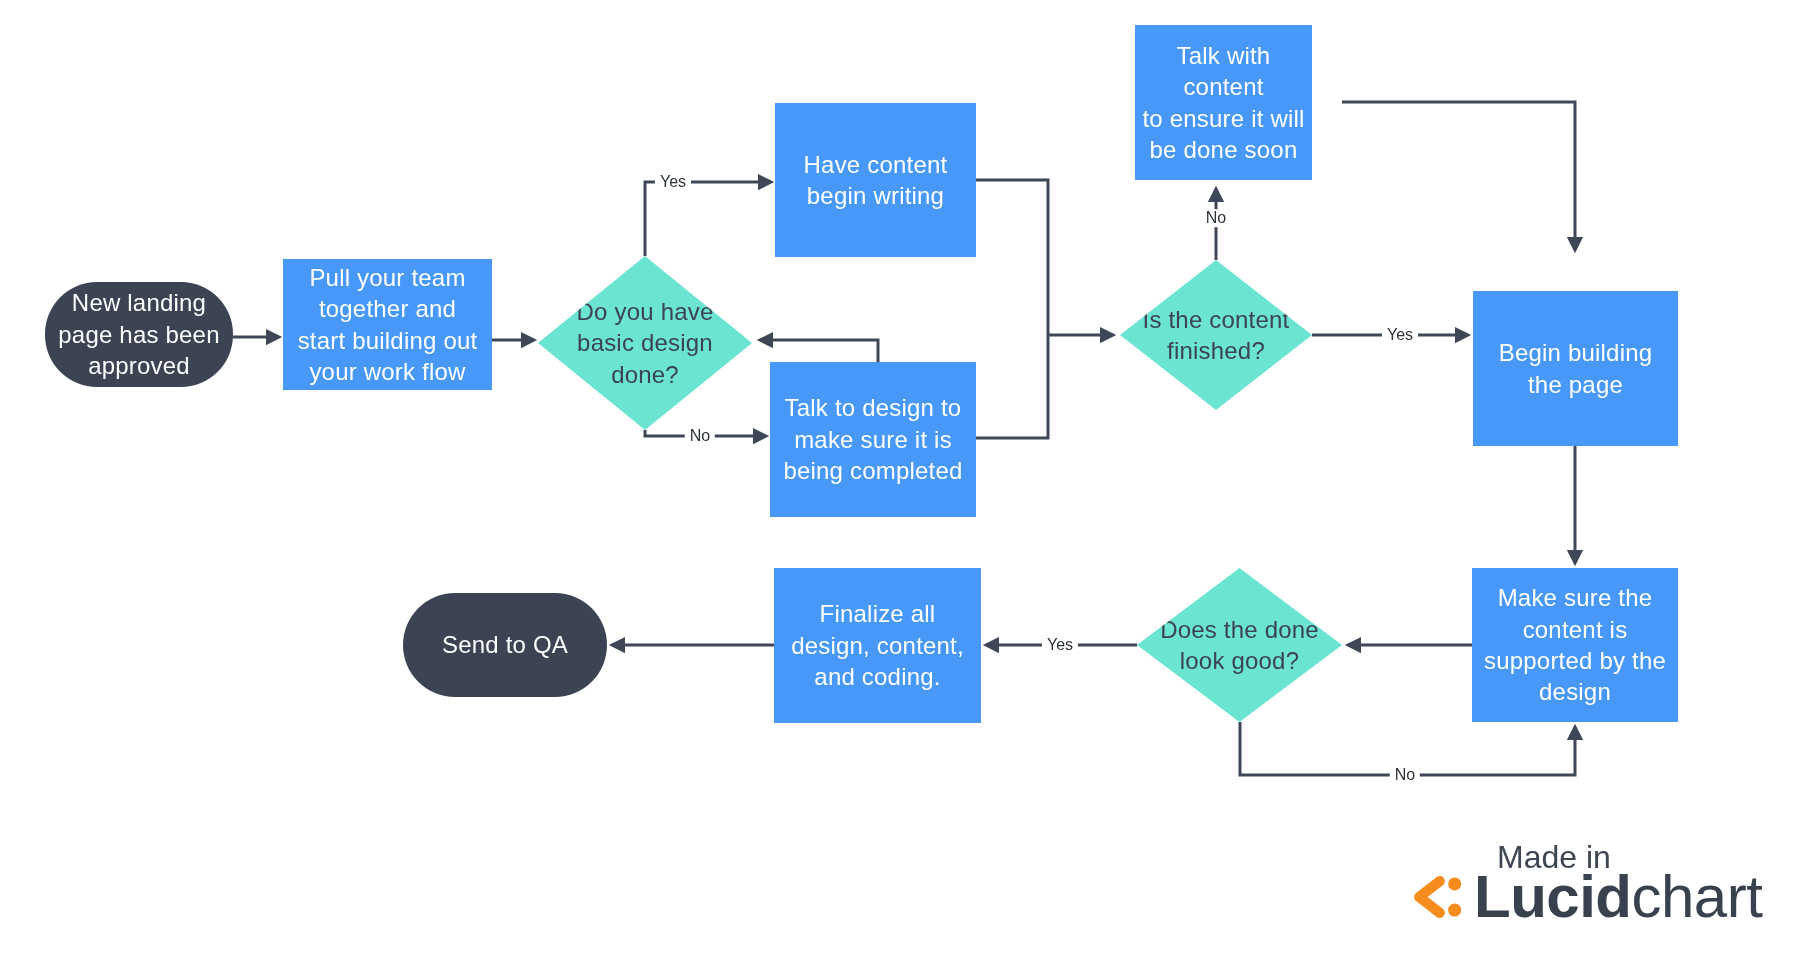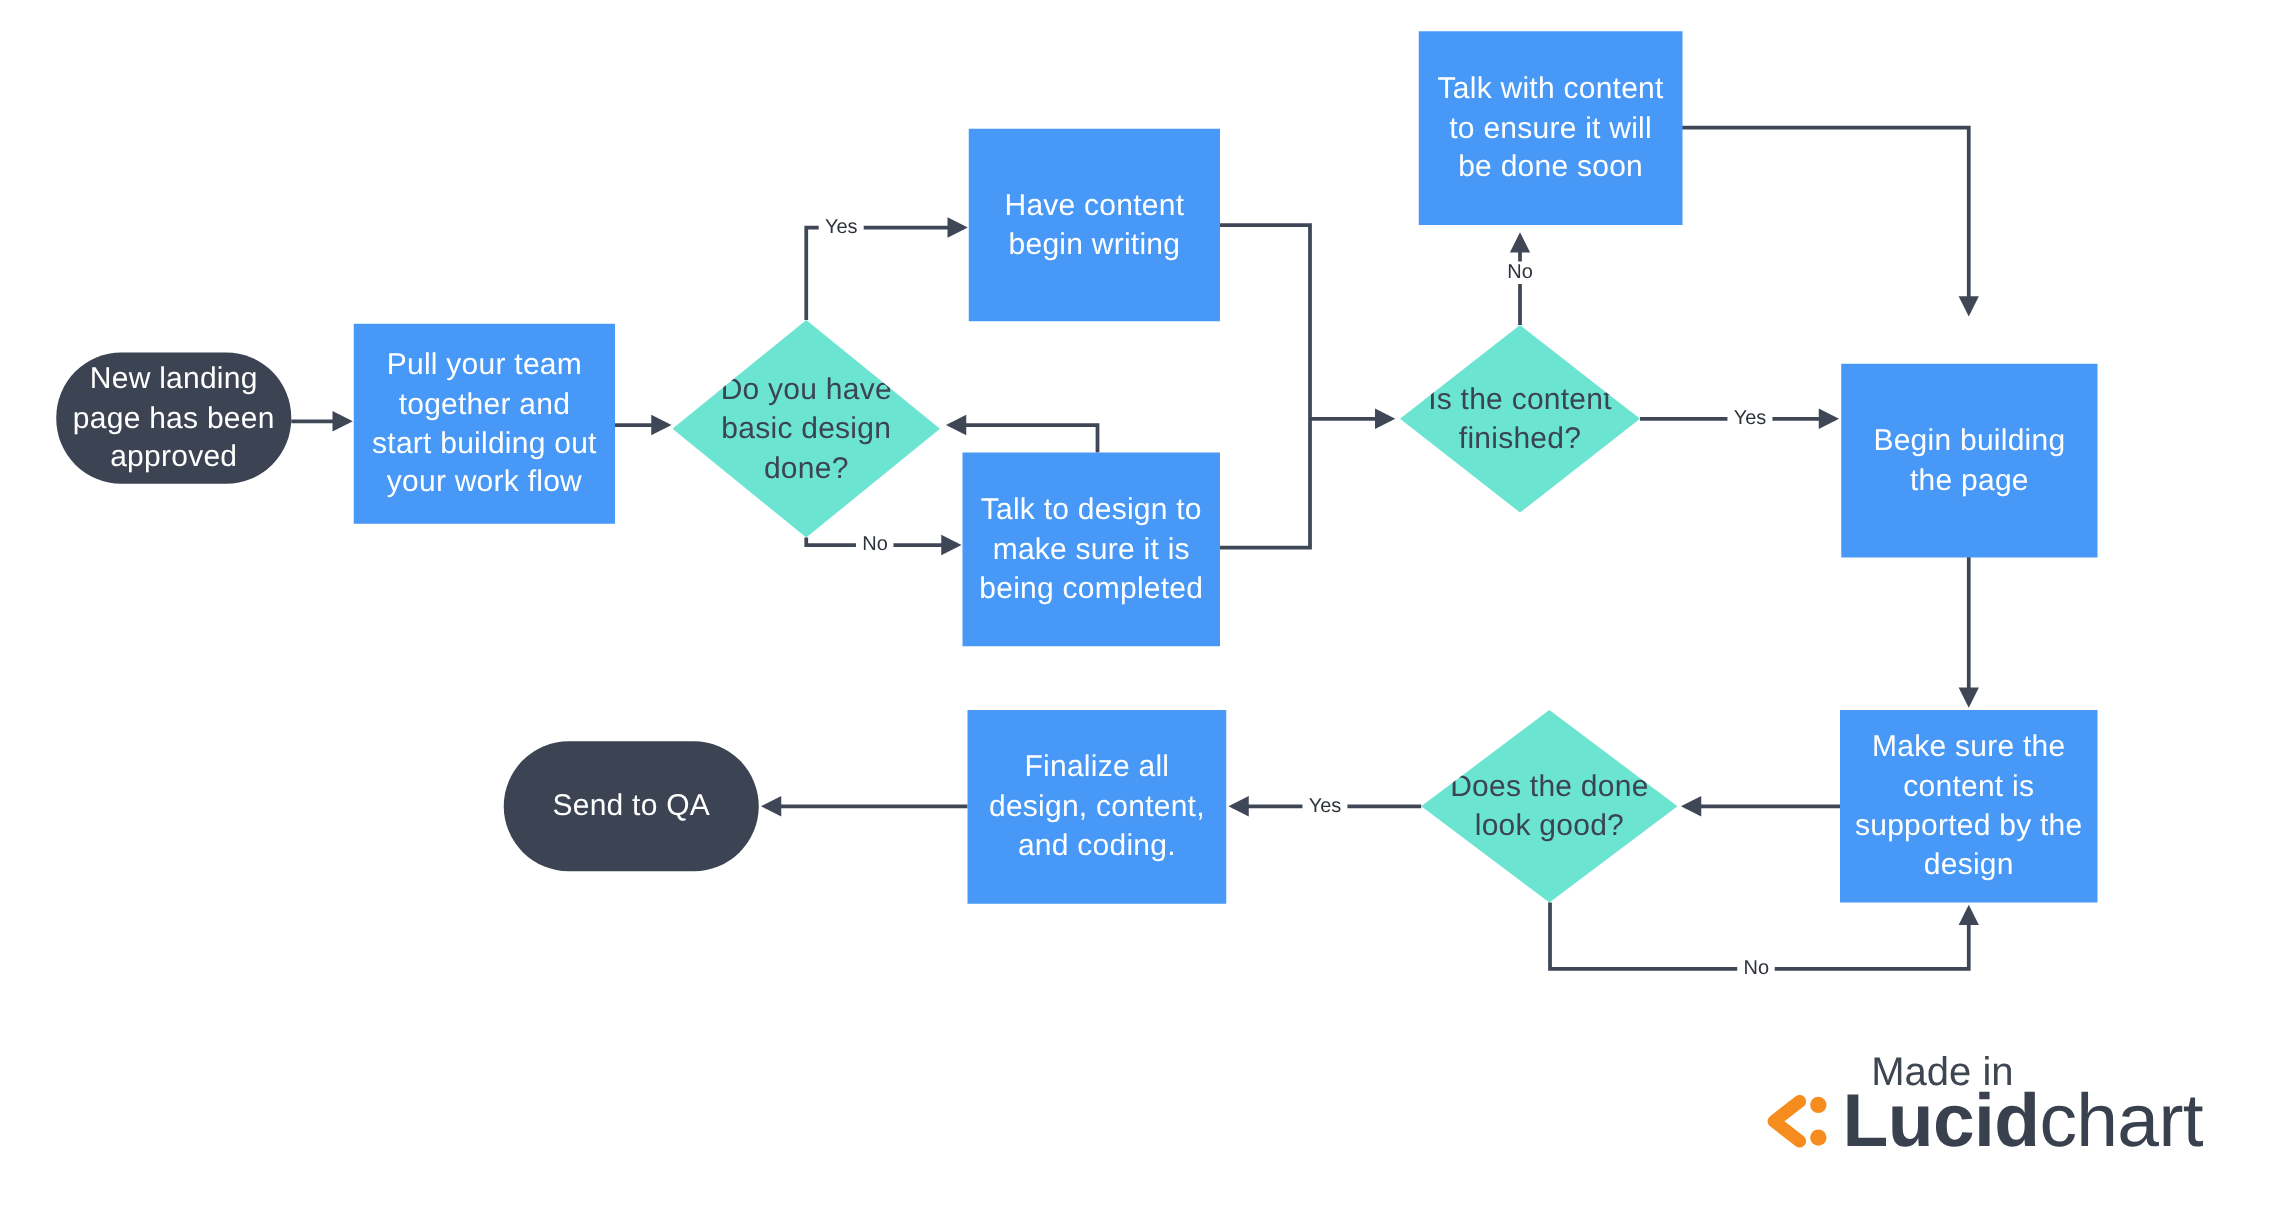--- a/index.html
+++ b/index.html
@@ -55,40 +55,40 @@
     <path class="edge" d="M1472 645 L1348 645" marker-end="url(#arrow)"></path>
     <path class="edge" d="M1240 722 L1240 775 L1575 775 L1575 727" marker-end="url(#arrow)"></path>
     <path class="edge" d="M1137 645 L986 645" marker-end="url(#arrow)"></path>
     <path class="edge" d="M774 645 L612 645" marker-end="url(#arrow)"></path>
   </svg>
 
   <div class="node terminator" style="left:45px;top:282px;width:188px;height:105px;">New landing
 page has been
 approved</div>
 
-  <div class="node process" style="left:283px;top:259px;width:209px;height:160px;">Pull your team
+  <div class="node process" style="left:283px;top:259px;width:209px;height:131px;">Pull your team
 together and
 start building out
 your work flow</div>
 
   <div class="node decision" style="left:538px;top:256px;width:214px;height:174px;">Do you have
 basic design
 done?</div>
 
   <div class="node process" style="left:770px;top:362px;width:206px;height:155px;">Talk to design to
 make sure it is
 being completed</div>
 
   <div class="node process" style="left:775px;top:103px;width:201px;height:154px;">Have content
 begin writing</div>
 
   <div class="node decision" style="left:1120px;top:260px;width:192px;height:150px;">Is the content
 finished?</div>
 
-  <div class="node process" style="left:1135px;top:25px;width:211px;height:155px;">Talk with content
+  <div class="node process" style="left:1135px;top:25px;width:177px;height:155px;">Talk with content
 to ensure it will
 be done soon</div>
 
   <div class="node process" style="left:1473px;top:257px;width:205px;height:155px;margin-top:34px;">Begin building
 the page</div>
 
   <div class="node process" style="left:1472px;top:568px;width:206px;height:154px;">Make sure the
 content is
 supported by the
 design</div>

